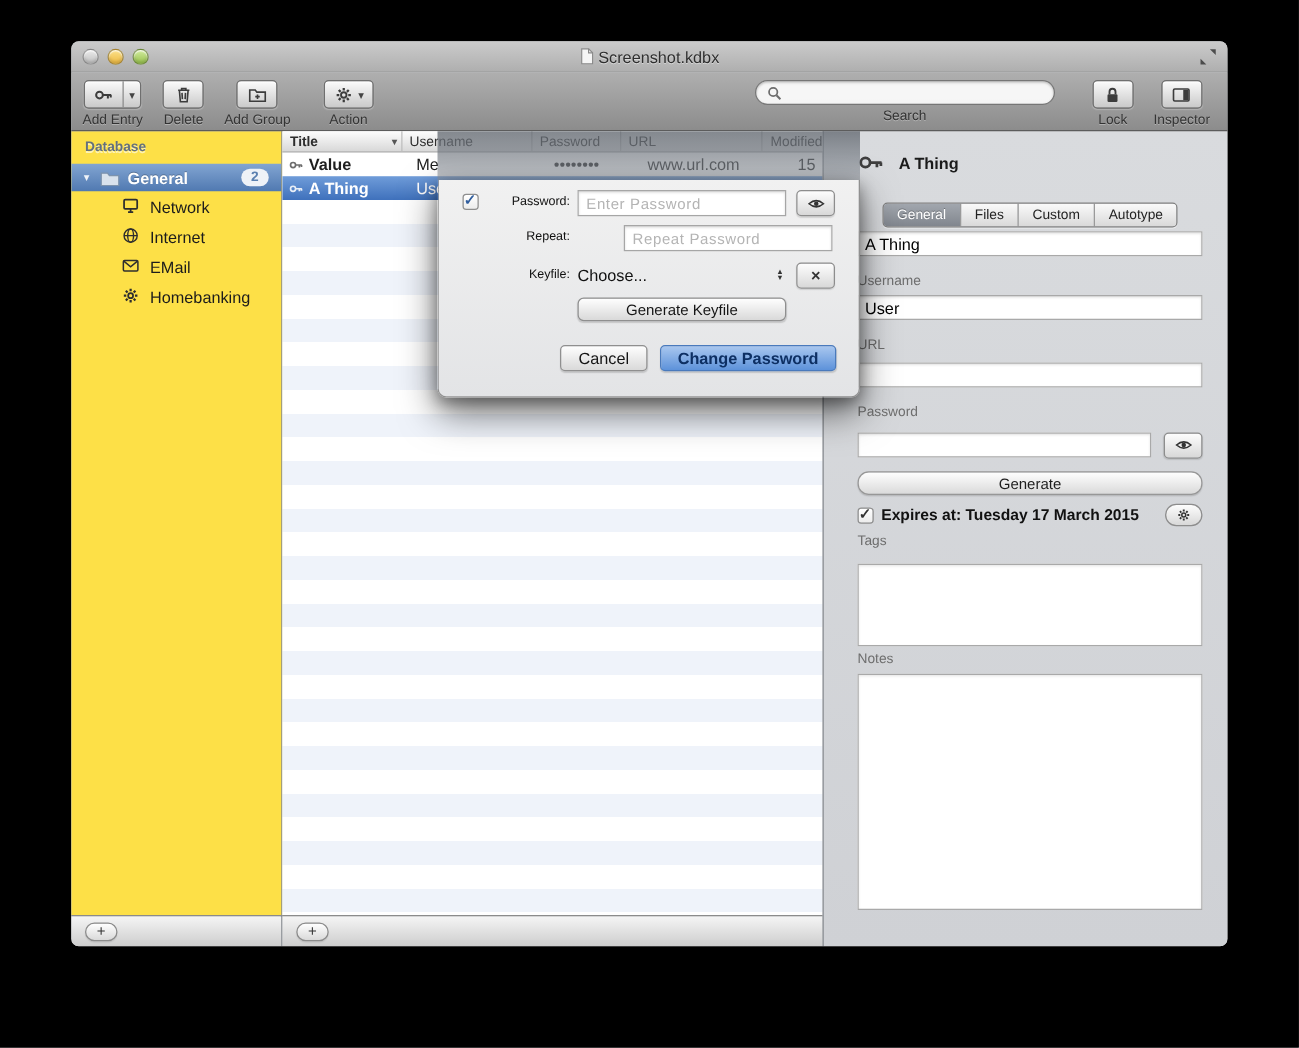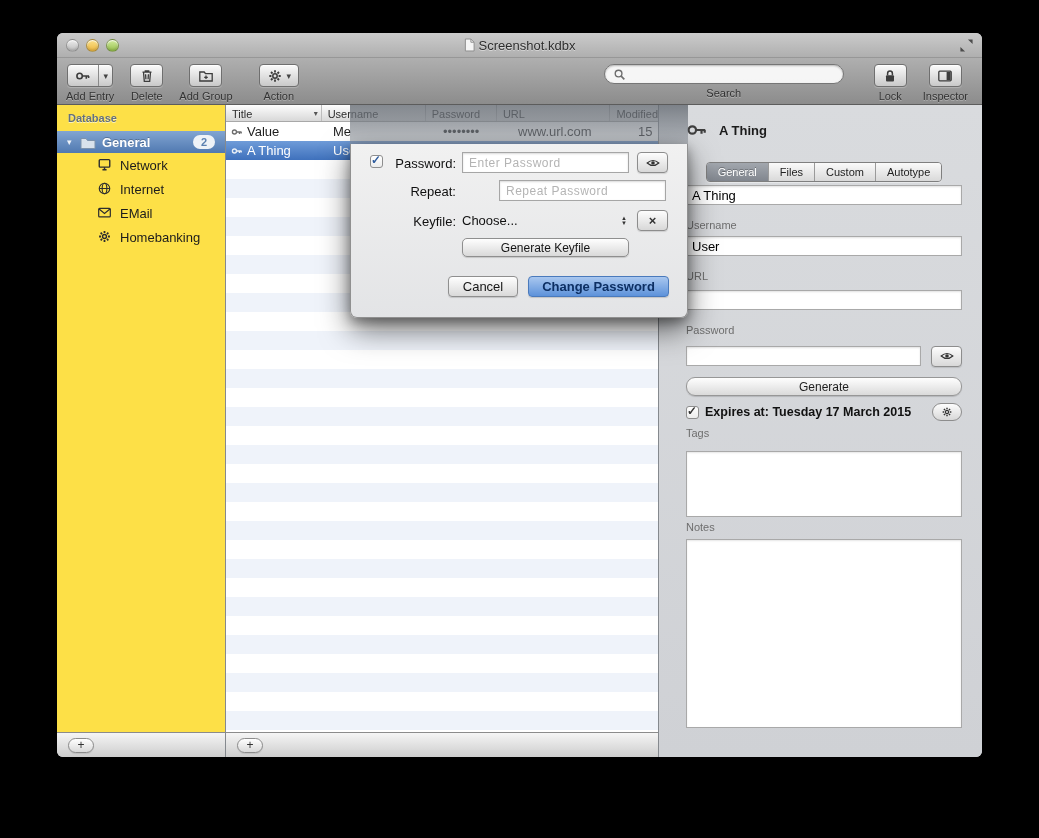--- a/index.html
+++ b/index.html
@@ -45,21 +45,21 @@
   .badge{background:#eef2f7;color:#5b80b0;font-size:11px;font-weight:bold;border-radius:9px;padding:1px 8px;margin-right:10px;}
   .side-item{height:24px;display:flex;align-items:center;padding-left:40px;font-size:13px;color:#1c1c1c;gap:7px;cursor:default;}
   .side-ic{width:16px;height:16px;color:#2e2e2e;display:inline-flex;}
 
   
   .listpane{position:absolute;left:169px;top:72px;width:432px;height:627px;background:#fff;}
   .list-header{position:absolute;top:0;left:0;right:0;height:17px;background:linear-gradient(#fdfdfd,#d8d8d8);
     border-bottom:1px solid #a8a8a8;display:flex;font-size:11px;color:#2d2d2d;z-index:2;}
   .hcell{border-right:1px solid #bdbdbd;padding:1px 0 0 6px;display:flex;align-items:center;cursor:pointer;}
   .sort{margin-left:auto;margin-right:3px;font-size:8px;color:#555;}
-  .c-title{width:101px;} .c-user{width:110px;} .c-pass{width:75px;} .c-url{width:120px;} .c-mod{flex:1;border-right:none;}
+  .c-title{width:101px;font-weight:bold;} .c-user{width:110px;} .c-pass{width:75px;} .c-url{width:120px;} .c-mod{flex:1;border-right:none;}
   .list-rows{position:absolute;top:17px;bottom:0;left:0;right:0;
     background:repeating-linear-gradient(to bottom,#fff 0,#fff 19px,#eff3fa 19px,#eff3fa 38px);}
   .lrow{position:absolute;left:0;right:0;height:19px;display:flex;font-size:13px;color:#1e1e1e;line-height:19px;cursor:default;}
   .lrow .cell{padding-left:6px;overflow:hidden;white-space:nowrap;}
   .lrow .cell.c-title{display:flex;align-items:center;gap:4px;padding-left:5px;}
   .lrow.selected{background:linear-gradient(#6f9cd9,#3f71bc);color:#fff;}
   .rowkey{flex:0 0 auto;color:#6d6d6d;}
   .lrow.selected .rowkey{color:#e8eef6;}
 
   
@@ -97,21 +97,21 @@
   .bbar.lp{left:169px;width:432px;}
   .plus-btn{width:26px;height:15px;border-radius:8px;border:1px solid #8b8b8b;background:linear-gradient(#fff,#d9d9d9);color:#333;
     font-size:12px;line-height:12px;text-align:center;margin-left:11px;cursor:pointer;box-shadow:0 1px 1px rgba(0,0,0,.1);font-family:inherit;}
 
   
   .dim{position:absolute;left:293px;top:72px;width:338px;height:39px;z-index:6;
     background:linear-gradient(rgba(98,104,112,.78),rgba(147,153,161,.55));}
   .sheet{position:absolute;left:293px;top:111px;width:338px;height:174px;background:linear-gradient(#f1f1f1,#e3e4e6);
     border:1px solid #909090;border-top:none;border-radius:0 0 7px 7px;z-index:10;
     box-shadow:0 12px 30px rgba(0,0,0,.55),0 4px 12px rgba(0,0,0,.35);}
-  .slabel{position:absolute;left:0;width:105px;text-align:right;font-size:13px;color:#101010;}
+  .slabel{position:absolute;left:0;width:105px;text-align:right;font-size:10px;color:#101010;}
   .sinput{position:absolute;left:111px;width:167px;height:21px;border:1px solid #a6a6a6;background:#fff;font-size:12px;
     letter-spacing:.5px;font-family:inherit;padding:0 6px;outline:none;box-shadow:inset 0 1px 2px rgba(0,0,0,.15);}
   .sinput::placeholder{color:#b4b4b4;}
   .checkbox{position:absolute;width:13px;height:13px;border:1px solid #8e8e8e;border-radius:3px;background:linear-gradient(#fff,#ececec);
     box-shadow:inset 0 1px 1px rgba(255,255,255,.8);cursor:pointer;}
   .checkbox .check{position:absolute;left:0;top:-3px;font-size:12px;font-weight:bold;color:#333;}
   .checkbox.blue .check{color:#2f5d9e;}
   .checkbox.rel{position:relative;display:inline-block;}
   .popup{position:absolute;left:111px;width:167px;height:21px;display:flex;align-items:center;font-size:13px;color:#111;cursor:pointer;}
   .stepper{margin-left:auto;display:flex;flex-direction:column;line-height:4.5px;font-size:6px;color:#333;padding-right:2px;}

